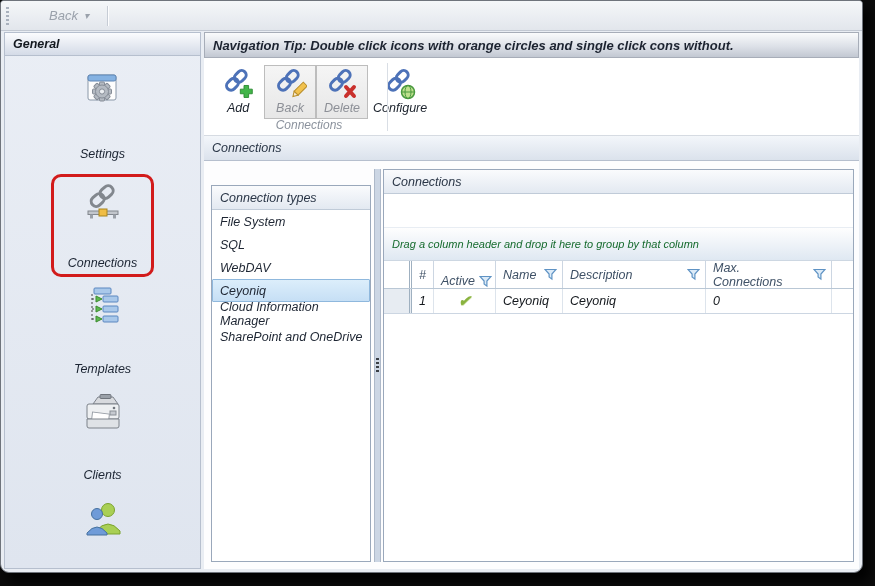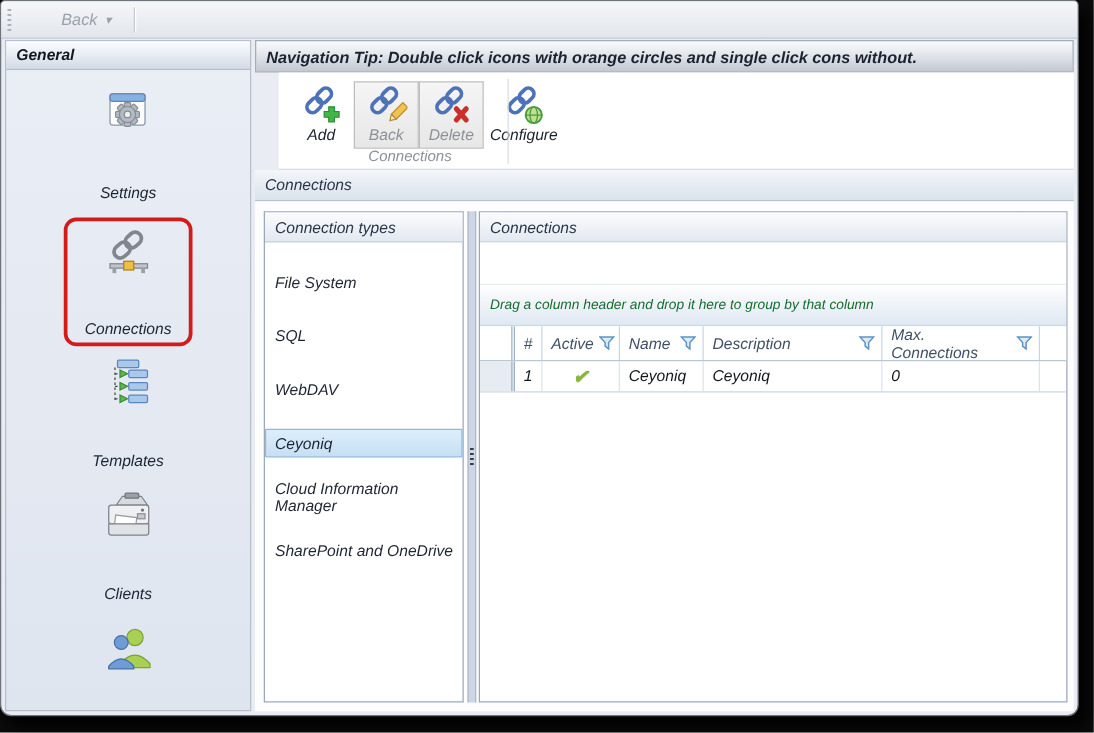--- a/index.html
+++ b/index.html
@@ -30,37 +30,37 @@
   .sidebar-items{display:flex;flex-direction:column;align-items:center;padding-top:12px;}
   .side-item{display:flex;flex-direction:column;align-items:center;
     padding:4px 8px;margin-bottom:9px;cursor:pointer;gap:32px;}
   .side-item .lbl{font-size:12.5px;color:#1c2533;margin-top:3px;}
   .side-item.ringed{border:3px solid #d21b1b;border-radius:10px;margin-bottom:6px;padding:4px 14px;}
   
   .main{position:absolute;left:203px;top:31px;right:3px;bottom:3px;display:flex;flex-direction:column;}
   .navtip{height:26px;flex:0 0 26px;background:linear-gradient(180deg,#fafbfc 0%,#dde1e8 55%,#c2c8d2 100%);
     border:1px solid #a7adb8;box-sizing:border-box;display:flex;align-items:center;padding-left:8px;
     font-size:13px;font-weight:bold;color:#1c2330;}
-  .ribbon{height:77px;flex:0 0 77px;background:#fff;border-bottom:1px solid #d6dbe2;position:relative;margin-left:19px;}
+  .ribbon{height:77px;flex:0 0 77px;background:#fff;border-bottom:1px solid #d6dbe2;position:relative;}
   .rb-row{display:flex;align-items:flex-start;padding:7px 0 0 8px;}
   .rb{display:flex;flex-direction:column;align-items:center;justify-content:flex-start;
     min-width:42px;padding:2px 4px 3px;border:1px solid transparent;cursor:pointer;}
   .rb .rb-lbl{font-size:12.5px;color:#1b222c;margin-top:1px;}
   .rb.disabled{background:linear-gradient(180deg,#f5f5f5,#e7e7e7);border:1px solid #bdbdbd;cursor:default;}
   .rb.disabled .rb-lbl{color:#8d9097;}
   .rb-caption{position:absolute;left:42px;width:126px;bottom:3px;text-align:center;
     font-size:12px;color:#8b929d;}
   .ribbon-sep{position:absolute;left:183px;top:5px;bottom:4px;width:1px;background:#d9dee5;}
   .section-bar{height:24px;flex:0 0 24px;background:linear-gradient(180deg,#f3f6fa,#dbe2ec);
     border-bottom:1px solid #b6bfce;display:flex;align-items:center;padding-left:8px;
     font-size:12.5px;color:#2a3647;}
   .content{flex:1;position:relative;background:#fdfdfe;}
   
-  .types-panel{position:absolute;left:7px;top:8px;bottom:7px;width:160px;
-    background:#fff;border:1px solid #9aa8bb;box-sizing:border-box;display:flex;flex-direction:column;gap:20px;}
+  .types-panel{position:absolute;left:7px;top:24px;bottom:7px;width:160px;
+    background:#fff;border:1px solid #9aa8bb;box-sizing:border-box;display:flex;flex-direction:column;}
   .panel-caption{height:23px;flex:0 0 23px;background:linear-gradient(180deg,#fafbfd,#e3e9f1);
     border-bottom:1px solid #c0cbd8;display:flex;align-items:center;padding-left:8px;
     font-size:12.5px;color:#2a3647;}
   .type-item{height:21px;display:flex;align-items:center;padding-left:7px;
     font-size:12.5px;color:#1e2633;cursor:pointer;border:1px solid transparent;}
   .type-item.selected{background:linear-gradient(180deg,#dceefb,#c6dff5);
     border:1px solid #8fb8dd;border-radius:1px;}
   
   .vsplitter{position:absolute;left:170px;top:8px;bottom:7px;width:7px;
     background:#ccd6e4;border-left:1px solid #aeb9c9;border-right:1px solid #aeb9c9;
@@ -73,21 +73,21 @@
   .grid-spacer{height:33px;flex:0 0 33px;background:#fff;}
   .group-band{height:32px;flex:0 0 32px;background:linear-gradient(180deg,#fefefe,#dfe8f2);
     border-top:1px solid #e8edf3;border-bottom:1px solid #cdd7e2;
     display:flex;align-items:center;padding-left:8px;font-size:11px;color:#166b2e;}
   .grid-header{height:27px;flex:0 0 27px;display:flex;background:#fff;
     border-bottom:1px solid #b9c7d5;font-size:12.5px;color:#3f5166;}
   .gh-cell{display:flex;align-items:center;justify-content:space-between;
     border-right:1px solid #ccd6e2;padding:0 5px 0 7px;box-sizing:border-box;cursor:pointer;}
   .gh-ind{width:28px;flex:0 0 28px;border-right:3px double #9fb0c0;cursor:default;}
   .gh-num{width:22px;flex:0 0 22px;}
-  .gh-active{width:62px;flex:0 0 62px;}
+  .gh-active{width:62px;flex:0 0 62px;align-items:flex-end;}
   .gh-name{width:67px;flex:0 0 67px;}
   .gh-desc{width:143px;flex:0 0 143px;}
   .gh-max{width:126px;flex:0 0 126px;}
   .gh-fill{flex:1;border-right:none;cursor:default;}
   .grid-row{height:24px;flex:0 0 24px;display:flex;font-size:12.5px;color:#14181d;
     border-bottom:1px solid #ccd6e2;}
   .gr-cell{display:flex;align-items:center;border-right:1px solid #dde4ec;
     padding:0 7px;box-sizing:border-box;}
   .gr-ind{width:28px;flex:0 0 28px;background:#e7ecf2;border-right:3px double #9fb0c0;}
   .gr-num{width:22px;flex:0 0 22px;}

